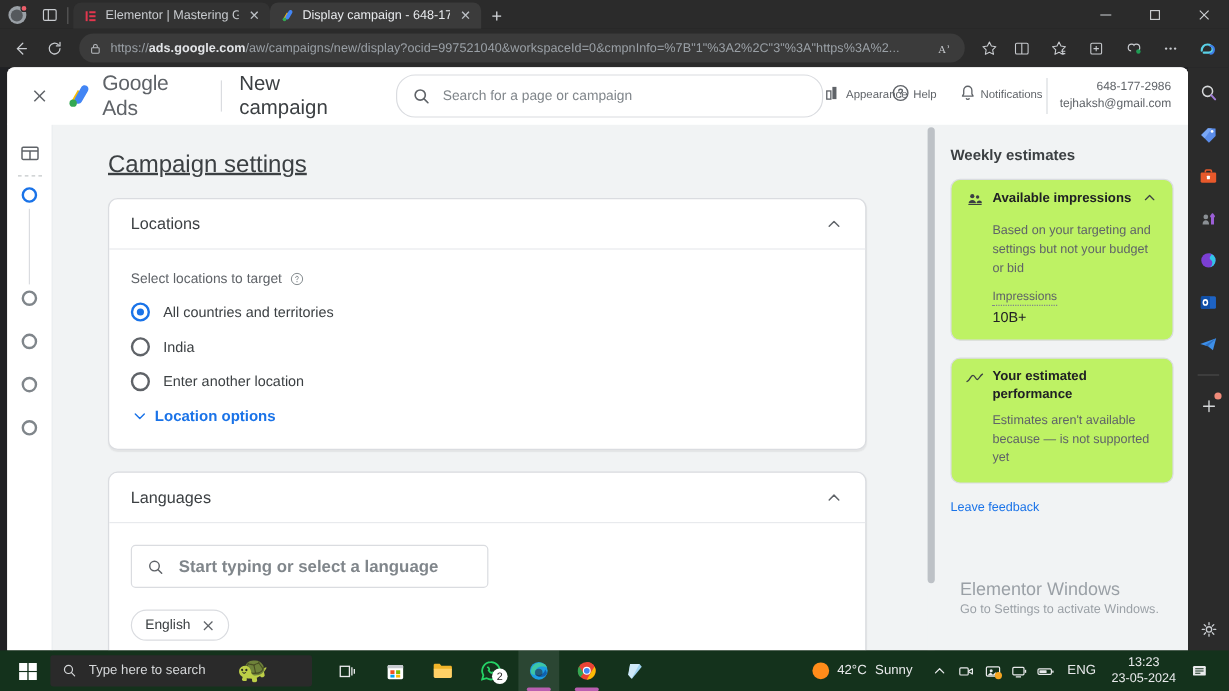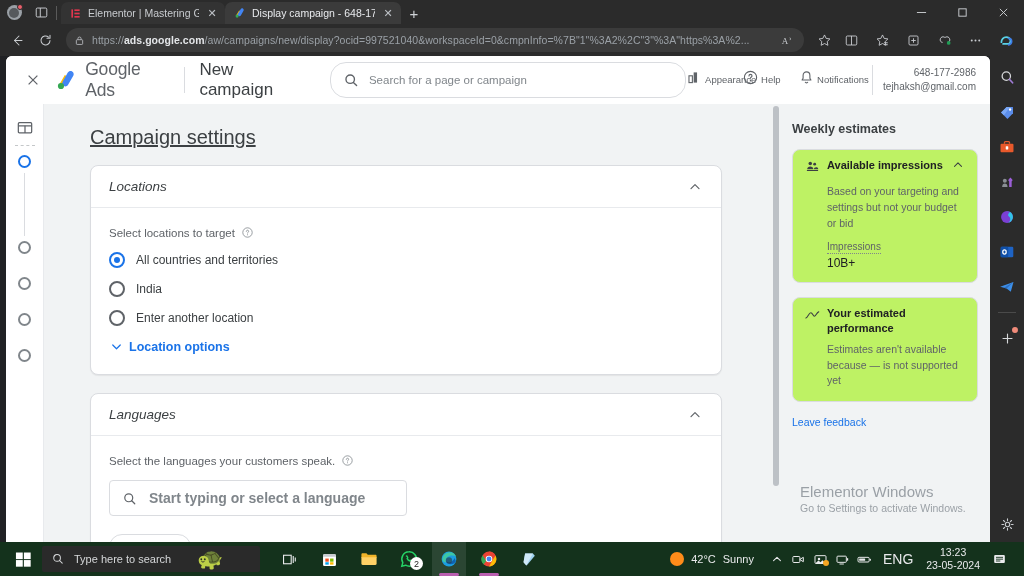--- a/index.html
+++ b/index.html
@@ -120,21 +120,21 @@
   .page-h1 { font-size: 20px; color: #3c4043; margin-bottom: 16px; text-decoration: underline; }
 
   .card {
     width: 632px; background: #fff; border: 1px solid #dadce0; border-radius: 8px;
     box-shadow: 0 1px 1px rgba(60,64,67,.08); margin-bottom: 18px;
   }
   .card-head {
     height: 42px; display: flex; align-items: center; justify-content: space-between;
     padding: 0 18px; border-bottom: 1px solid #e8eaed;
   }
-  .card-title { font-size: 13.5px; color: #3c4043; font-style: italic; }
+  .card-title { font-size: 13.5px; color: #3c4043; }
   .chev-btn { color: #5f6368; display:flex; align-items:center; }
   .card-body { padding: 18px 18px 20px 18px; }
 
   .field-label { font-size: 11.5px; color: #5f6368; display: flex; align-items: center; gap: 6px; margin-bottom: 13px; }
   .help-ico { color: #80868b; display: inline-flex; }
 
   .radio-row { display: flex; align-items: center; gap: 11px; margin-bottom: 13px; }
   .radio {
     width: 16px; height: 16px; border-radius: 50%; border: 2px solid #5f6368; flex: 0 0 16px;
     position: relative;
@@ -234,21 +234,21 @@
   .tb-badge {
     position: absolute; right: 3px; bottom: 6px; min-width: 13px; height: 13px;
     background: #fff; color: #1f1f1f; border-radius: 7px; font-size: 9px;
     display: flex; align-items: center; justify-content: center; padding: 0 3px;
   }
   .tray { margin-left: auto; display: flex; align-items: center; gap: 0; padding-right: 6px; }
   .weather { display: flex; align-items: center; gap: 7px; margin-right: 12px; }
   .weather-sun { width: 14px; height: 14px; border-radius: 50%; background: #ff8c1a; }
   .weather-text { font-size: 11px; color: #e9eaec; }
   .tray-ico { width: 22px; height: 26px; display:flex; align-items:center; justify-content:center; color:#e9eaec; position: relative; }
-  .tray-lang { font-size: 14px; color: #e9eaec; padding: 0 7px; }
+  .tray-lang { font-size: 11px; color: #e9eaec; padding: 0 7px; }
   .clock { text-align: center; line-height: 1.25; padding: 0 6px; }
   .clock-time { font-size: 10.5px; color: #e9eaec; }
   .clock-date { font-size: 10.5px; color: #e9eaec; }
   .notif-ico { width: 26px; height: 26px; display:flex; align-items:center; justify-content:center; color:#e9eaec; }
   .green-dot { position: absolute; right: 3px; bottom: 6px; width: 6px; height: 6px; border-radius: 50%; background: #f5a623; }
 </style>
 </head>
 <body>
 
 <div class="screen">
@@ -530,30 +530,20 @@
           <div class="card">
             <div class="card-head">
               <span class="card-title">Languages</span>
               <span class="chev-btn">
                 <svg width="16" height="16" viewBox="0 0 20 20">
                     <path d="M5 12l5-5 5 5" fill="none" stroke="#5f6368" stroke-width="1.5" stroke-linecap="round" stroke-linejoin="round"></path>
                   </svg>
               </span>
             </div>
             <div class="card-body">
-              <div class="field-label">
-                <span>Select the languages your customers speak.</span>
-                <span class="help-ico">
-                  <svg width="13" height="13" viewBox="0 0 18 18">
-                      <circle cx="9" cy="9" r="6.5" fill="none" stroke="#80868b" stroke-width="1.1"></circle>
-                      <path d="M7.4 7.4c0-.9.7-1.6 1.6-1.6s1.6.7 1.6 1.6c0 1.1-1.6 1.2-1.6 2.4" fill="none" stroke="#80868b" stroke-width="1.1" stroke-linecap="round"></path>
-                      <circle cx="9" cy="12.1" r=".72" fill="#80868b"></circle>
-                    </svg>
-                </span>
-              </div>
               <div class="lang-input">
                 <span style="display:flex;">
                   <svg width="15" height="15" viewBox="0 0 20 20">
                       <circle cx="9" cy="9" r="5.3" fill="none" stroke="#5f6368" stroke-width="1.6"></circle>
                       <line x1="13" y1="13" x2="17" y2="17" stroke="#5f6368" stroke-width="1.6" stroke-linecap="round"></line>
                     </svg>
                 </span>
                 <span class="lang-input-ph">Start typing or select a language</span>
               </div>
               <div class="chip">

